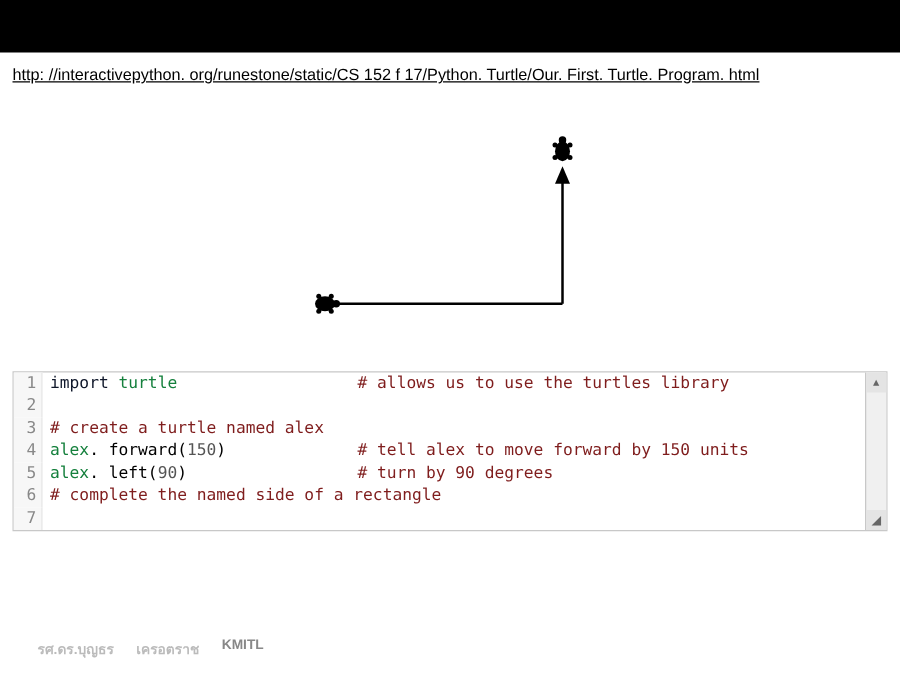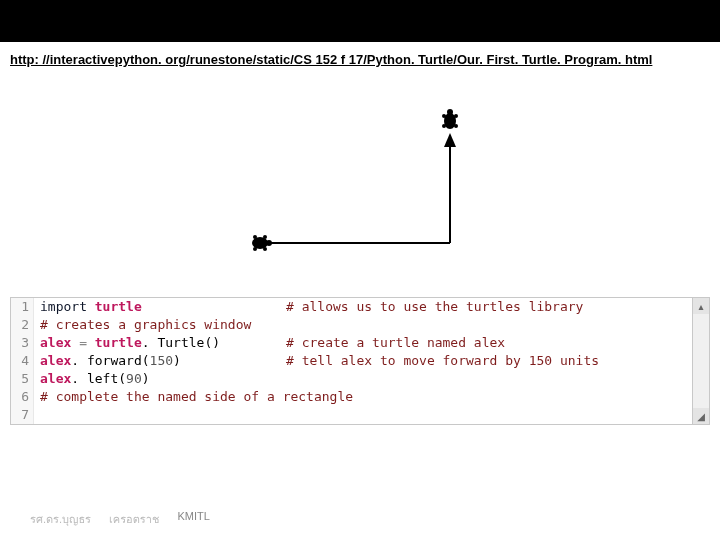--- a/index.html
+++ b/index.html
@@ -12,21 +12,21 @@
     position: relative;
   }
   .topbar {
     width: 100%;
     height: 42px;
     background: #000;
   }
   .url {
     padding: 10px 10px 6px 10px;
     font-size: 13px;
-    font-weight: bold;
+    font-weight: normal;
     text-decoration: underline;
     color: #000;
   }
   .canvas-wrap {
     width: 340px;
     height: 180px;
     margin: 30px auto 10px auto;
     position: relative;
   }
   .canvas-wrap svg {
@@ -57,21 +57,21 @@
     flex: 0 0 240px;
     padding-left: 6px;
     white-space: pre;
   }
   .comment {
     padding-left: 6px;
     color: #7f1d1d;
     white-space: pre;
   }
   .kw { color: #0f172a; }
-  .name { color: #be185d; font-weight: bold; }
+  .name { color: #15803d; }
   .op { color: #888; }
   .num { color: #555; }
   .scrollbar {
     position: absolute;
     right: 0;
     top: 0;
     bottom: 0;
     width: 16px;
     background: #f0f0f0;
     border-left: 1px solid #c8c8c8;
@@ -91,20 +91,21 @@
   .footer {
     position: absolute;
     bottom: 12px;
     left: 0;
     right: 0;
     padding: 0 30px;
     font-size: 11px;
     color: #bbb;
     display: flex;
     gap: 18px;
+    font-weight: bold;
   }
   .footer .dark { color: #888; }
 </style>
 </head>
 <body>
 
 <div class="topbar"></div>
 
 <div class="url">http: //interactivepython. org/runestone/static/CS 152 f 17/Python. Turtle/Our. First. Turtle. Program. html</div>
 
@@ -138,35 +139,34 @@
 
 <div class="code-panel">
   <div style="padding-right:16px;">
     <div class="code-row">
       <div class="gutter">1</div>
       <div class="code"><span class="kw">import</span> <span class="name">turtle</span></div>
       <div class="comment"># allows us to use the turtles library</div>
     </div>
     <div class="code-row">
       <div class="gutter">2</div>
-      <div class="comment"># creates a graphics window</div>
     </div>
     <div class="code-row">
       <div class="gutter">3</div>
-      <div class="code"><span class="name">alex</span> <span class="op">=</span> <span class="name">turtle</span>. Turtle()</div>
       <div class="comment"># create a turtle named alex</div>
     </div>
     <div class="code-row">
       <div class="gutter">4</div>
       <div class="code"><span class="name">alex</span>. forward(<span class="num">150</span>)</div>
       <div class="comment"># tell alex to move forward by 150 units</div>
     </div>
     <div class="code-row">
       <div class="gutter">5</div>
       <div class="code"><span class="name">alex</span>. left(<span class="num">90</span>)</div>
+      <div class="comment"># turn by 90 degrees</div>
     </div>
     <div class="code-row">
       <div class="gutter">6</div>
       <div class="comment"># complete the named side of a rectangle</div>
     </div>
     <div class="code-row">
       <div class="gutter">7</div>
       <div class="code"></div>
       <div class="comment"></div>
     </div>

